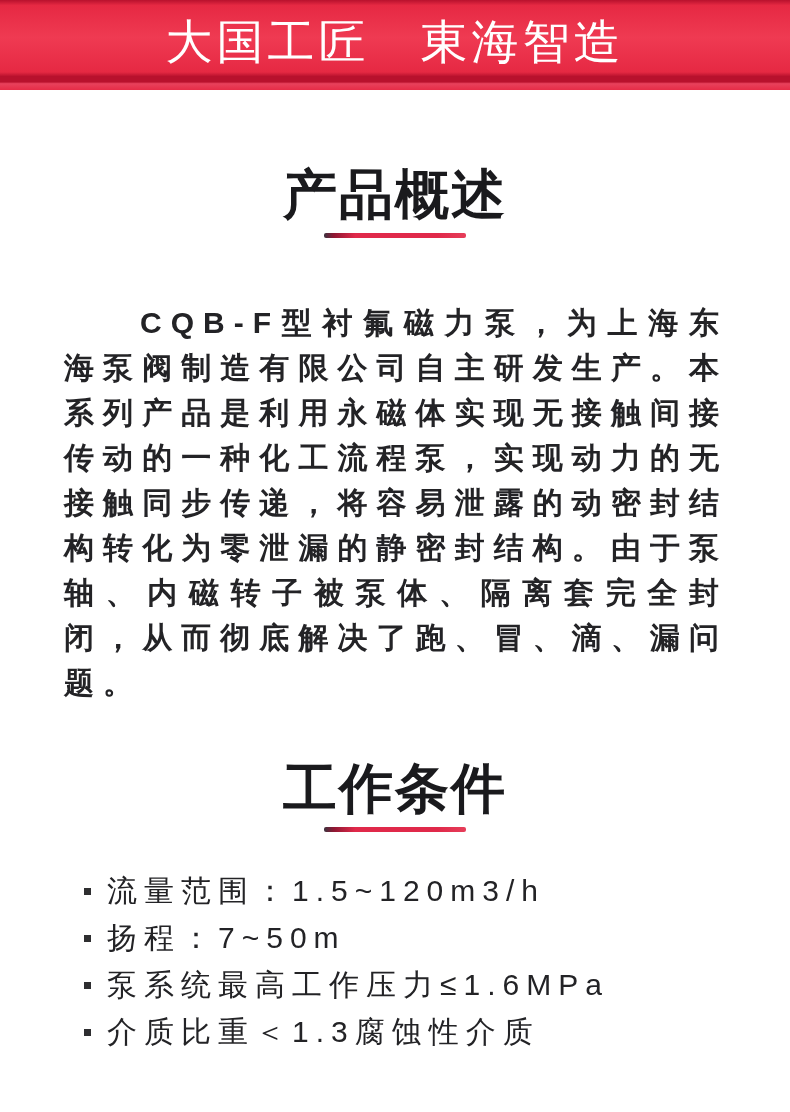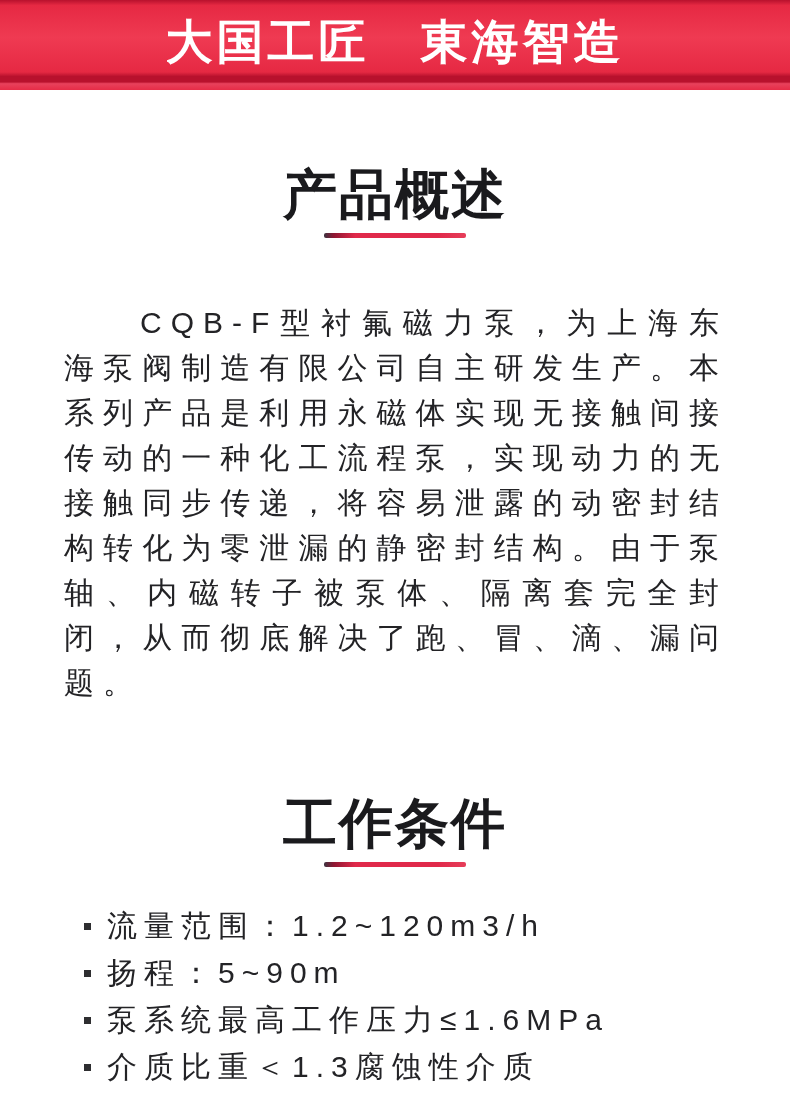--- a/index.html
+++ b/index.html
@@ -24,37 +24,37 @@
       #ef3a52 42%,
       var(--banner-bg, #e62943) 80%,
       var(--banner-edge, #b8112d) 85%,
       var(--banner-edge, #b8112d) 91%,
       #e8415c 93%,
       #e62c47 100%);
   }
   .banner-title {
     color: #ffffff;
     font-size: 47px;
-    font-weight: 700;
+    font-weight: 400;
     letter-spacing: 4px;
     padding-bottom: 6px;
     white-space: nowrap;
   }
 
   
   .section-title {
     text-align: center;
     font-size: 54px;
     font-weight: 700;
     letter-spacing: 2px;
     color: #1a1a1d;
     line-height: 53px;
   }
   .overview .section-title   { margin-top: 78px; }
-  .conditions .section-title { margin-top: 92px; }
+  .conditions .section-title { margin-top: 57px; }
 
   .title-underline {
     width: 142px;
     height: 5px;
     margin: 12px auto 0 auto;
     border-radius: 2px;
     background: linear-gradient(90deg,
       #3d3340 0%,
       #8f1732 7%,
       var(--accent, #e0294a) 22%,
@@ -63,21 +63,21 @@
   }
 
   
   .paragraph {
     margin: 62px 62px 0 64px;
     font-size: 30px;
     line-height: 45px;
     letter-spacing: 9px;
     text-align: justify;
     text-indent: 76px;
-    font-weight: 400;
+    font-weight: 700;
     color: #232326;
   }
 
   
   .cond-list {
     list-style: none;
     margin: 36px 40px 0 84px;
   }
   .cond-item {
     display: flex;
@@ -113,25 +113,25 @@
     <p class="paragraph">CQB-F型衬氟磁力泵，为上海东海泵阀制造有限公司自主研发生产。本系列产品是利用永磁体实现无接触间接传动的一种化工流程泵，实现动力的无接触同步传递，将容易泄露的动密封结构转化为零泄漏的静密封结构。由于泵轴、内磁转子被泵体、隔离套完全封闭，从而彻底解决了跑、冒、滴、漏问题。</p>
   </section>
 
   <section class="conditions">
     <h2 class="section-title">工作条件</h2>
     <div class="title-underline"></div>
 
     <ul class="cond-list">
       <li class="cond-item">
         <span class="bullet"></span>
-        <span class="cond-text">流量范围：1.2~120m3/h</span>
+        <span class="cond-text">流量范围：1.5~120m3/h</span>
       </li>
       <li class="cond-item">
         <span class="bullet"></span>
-        <span class="cond-text">扬程：5~90m</span>
+        <span class="cond-text">扬程：7~50m</span>
       </li>
       <li class="cond-item">
         <span class="bullet"></span>
         <span class="cond-text">泵系统最高工作压力≤1.6MPa</span>
       </li>
       <li class="cond-item">
         <span class="bullet"></span>
         <span class="cond-text">介质比重＜1.3腐蚀性介质</span>
       </li>
     </ul>

